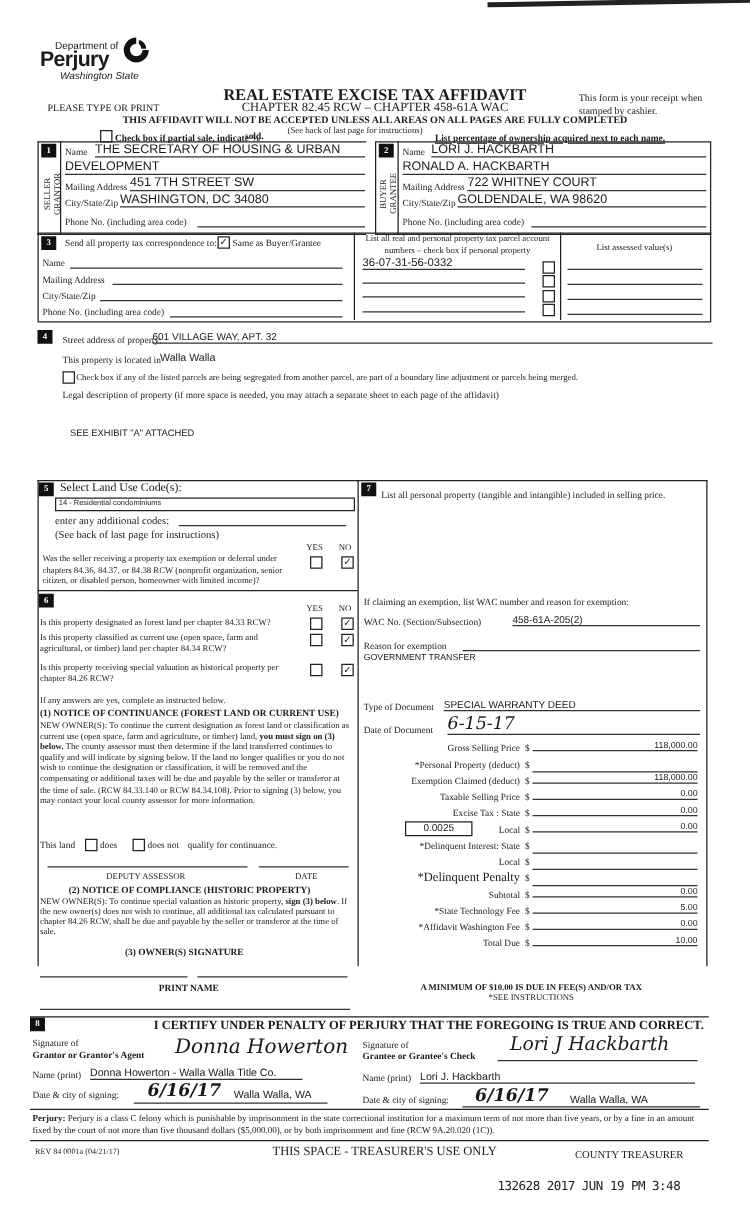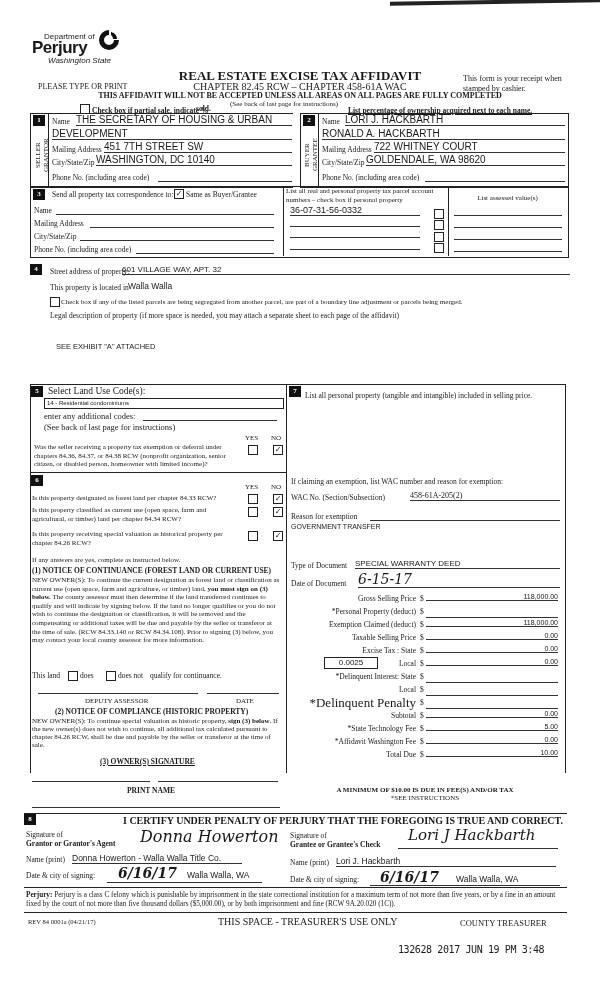--- a/index.html
+++ b/index.html
@@ -59,21 +59,21 @@
 <div class="abs box" style="left:30px;top:113px;width:262px;height:73px;border-right:none;"></div>
 <div class="abs num" style="left:33px;top:115px;">1</div>
 <div class="abs" style="left:48px;top:113px;width:0;height:74px;border-left:1px solid #222;"></div>
 <div class="abs vert" style="left:34px;top:130px;width:14px;height:50px;">SELLER GRANTOR</div>
 <div class="abs lbl" style="left:52px;top:117px;">Name</div>
 <div class="abs val uline" style="left:76px;top:114px;width:216px;">THE SECRETARY OF HOUSING &amp; URBAN</div>
 <div class="abs val uline" style="left:52px;top:128px;width:240px;">DEVELOPMENT</div>
 <div class="abs lbl" style="left:52px;top:145px;">Mailing Address</div>
 <div class="abs val uline" style="left:104px;top:141px;width:188px;">451 7TH STREET SW</div>
 <div class="abs lbl" style="left:52px;top:158px;">City/State/Zip</div>
-<div class="abs val uline" style="left:96px;top:154px;width:196px;">WASHINGTON, DC  10140</div>
+<div class="abs val uline" style="left:96px;top:154px;width:196px;">WASHINGTON, DC  34080</div>
 <div class="abs lbl" style="left:52px;top:173px;">Phone No. (including area code)</div>
 <div class="abs uline" style="left:158px;top:172px;width:134px;height:9px;"></div>
 
 <div class="abs box" style="left:300px;top:113px;width:267px;height:73px;"></div>
 <div class="abs num" style="left:303px;top:115px;">2</div>
 <div class="abs" style="left:318px;top:113px;width:0;height:74px;border-left:1px solid #222;"></div>
 <div class="abs vert" style="left:303px;top:130px;width:14px;height:50px;">BUYER GRANTEE</div>
 <div class="abs lbl" style="left:322px;top:117px;">Name</div>
 <div class="abs val uline" style="left:345px;top:114px;width:220px;">LORI J. HACKBARTH</div>
 <div class="abs val uline" style="left:322px;top:128px;width:243px;">RONALD A. HACKBARTH</div>
@@ -93,21 +93,21 @@
 <div class="abs uline" style="left:56px;top:206px;width:218px;height:8px;"></div>
 <div class="abs lbl" style="left:34px;top:219px;">Mailing Address</div>
 <div class="abs uline" style="left:90px;top:219px;width:184px;height:8px;"></div>
 <div class="abs lbl" style="left:34px;top:232px;">City/State/Zip</div>
 <div class="abs uline" style="left:80px;top:232px;width:194px;height:8px;"></div>
 <div class="abs lbl" style="left:34px;top:245px;">Phone No. (including area code)</div>
 <div class="abs uline" style="left:136px;top:245px;width:138px;height:8px;"></div>
 
 <div class="abs" style="left:283px;top:186px;height:70px;border-left:1px solid #222;"></div>
 <div class="abs" style="left:448px;top:186px;height:70px;border-left:1px solid #222;"></div>
-<div class="abs small" style="left:286px;top:187px;width:160px;">List all real and personal property tax parcel account numbers – check box if personal property</div>
+<div class="abs small" style="left:286px;top:187px;width:160px;text-align:center;">List all real and personal property tax parcel account numbers – check box if personal property</div>
 <div class="abs small" style="left:450px;top:194px;width:115px;text-align:center;">List assessed value(s)</div>
 <div class="abs val uline" style="left:290px;top:205px;width:130px;font-size:9px;">36-07-31-56-0332</div>
 <div class="abs cbx" style="left:434px;top:209px;"></div>
 <div class="abs uline" style="left:454px;top:214px;width:108px;height:1px;"></div>
 <div class="abs uline" style="left:290px;top:225px;width:130px;height:1px;"></div>
 <div class="abs cbx" style="left:434px;top:220px;"></div>
 <div class="abs uline" style="left:454px;top:226px;width:108px;height:1px;"></div>
 <div class="abs uline" style="left:290px;top:236px;width:130px;height:1px;"></div>
 <div class="abs cbx" style="left:434px;top:232px;"></div>
 <div class="abs uline" style="left:454px;top:238px;width:108px;height:1px;"></div>
@@ -161,31 +161,31 @@
 <div class="abs small" style="left:80px;top:672px;font-size:7.5px;">does</div>
 <div class="abs cbx" style="left:106px;top:671px;"></div>
 <div class="abs small" style="left:118px;top:672px;font-size:7.5px;">does not</div>
 <div class="abs small" style="left:150px;top:672px;font-size:7.5px;">qualify for continuance.</div>
 <div class="abs uline" style="left:38px;top:692px;width:160px;height:1px;"></div>
 <div class="abs uline" style="left:207px;top:692px;width:72px;height:1px;"></div>
 <div class="abs small" style="left:85px;top:697px;">DEPUTY ASSESSOR</div>
 <div class="abs small" style="left:236px;top:697px;">DATE</div>
 <div class="abs small" style="left:55px;top:708px;font-weight:bold;font-size:7.5px;">(2) NOTICE OF COMPLIANCE (HISTORIC PROPERTY)</div>
 <div class="abs small" style="left:32px;top:717px;width:250px;line-height:8px;"><span>NEW OWNER(S): To continue special valuation as historic property, </span><b>sign (3) below</b><span>. If the new owner(s) does not wish to continue, all additional tax calculated pursuant to chapter 84.26 RCW, shall be due and payable by the seller or transferor at the time of sale.</span></div>
-<div class="abs small" style="left:100px;top:758px;font-weight:bold;font-size:7.5px;text-decoration:underline;">(3)  OWNER(S) SIGNATURE</div>
+<div class="abs small" style="left:100px;top:758px;font-weight:bold;font-size:7.5px;">(3)  OWNER(S) SIGNATURE</div>
 <div class="abs uline" style="left:32px;top:780px;width:118px;height:1px;"></div>
 <div class="abs uline" style="left:158px;top:780px;width:120px;height:1px;"></div>
 <div class="abs small" style="left:127px;top:787px;font-weight:bold;font-size:7.5px;">PRINT NAME</div>
 <div class="abs uline" style="left:32px;top:806px;width:248px;height:1px;"></div>
 
 <div class="abs num" style="left:289px;top:386px;">7</div>
 <div class="abs small" style="left:305px;top:391px;width:255px;font-size:7.5px;line-height:10px;">List all  personal property (tangible and intangible) included in selling price.</div>
 <div class="abs small" style="left:291px;top:478px;font-size:7.5px;">If claiming an exemption, list WAC number and reason for exemption:</div>
 <div class="abs small" style="left:291px;top:494px;font-size:7.5px;">WAC No. (Section/Subsection)</div>
-<div class="abs val uline" style="left:410px;top:491px;width:150px;font-size:8px;font-family:Liberation Serif, serif;">458-61A-205(2)</div>
+<div class="abs val uline" style="left:410px;top:491px;width:150px;font-size:8px;">458-61A-205(2)</div>
 <div class="abs small" style="left:291px;top:513px;font-size:7.5px;">Reason for exemption</div>
 <div class="abs uline" style="left:370px;top:519px;width:190px;height:1px;"></div>
 <div class="abs val" style="left:291px;top:523px;font-size:7px;">GOVERNMENT TRANSFER</div>
 <div class="abs small" style="left:291px;top:562px;font-size:7.5px;">Type of Document</div>
 <div class="abs val uline" style="left:355px;top:559px;width:205px;font-size:8px;">SPECIAL WARRANTY DEED</div>
 <div class="abs small" style="left:291px;top:580px;font-size:7.5px;">Date of Document</div>
 <div class="abs hand uline" style="left:358px;top:571px;width:202px;height:16px;">6-15-17</div>
 
 <div class="abs" style="left:290px;top:595px;width:270px;">
   <div style="position:relative;height:168px;">
@@ -215,21 +215,21 @@
     <div class="abs val uline right" style="left:136px;top:63px;width:132px;font-size:7px;">0.00</div>
 
     <div class="abs small right" style="left:0;top:78px;width:126px;font-size:7.5px;">*Delinquent Interest: State</div>
     <div class="abs small" style="left:130px;top:78px;font-size:7.5px;">$</div>
     <div class="abs uline" style="left:136px;top:86px;width:132px;height:1px;"></div>
 
     <div class="abs small right" style="left:0;top:91px;width:126px;font-size:7.5px;">Local</div>
     <div class="abs small" style="left:130px;top:91px;font-size:7.5px;">$</div>
     <div class="abs uline" style="left:136px;top:99px;width:132px;height:1px;"></div>
 
-    <div class="abs small right" style="left:0;top:104px;width:126px;font-size:13px;">*Delinquent Penalty</div>
+    <div class="abs small right" style="left:0;top:104px;width:126px;font-size:10px;">*Delinquent Penalty</div>
     <div class="abs small" style="left:130px;top:104px;font-size:7.5px;">$</div>
     <div class="abs uline" style="left:136px;top:112px;width:132px;height:1px;"></div>
 
     <div class="abs small right" style="left:0;top:117px;width:126px;font-size:7.5px;">Subtotal</div>
     <div class="abs small" style="left:130px;top:117px;font-size:7.5px;">$</div>
     <div class="abs val uline right" style="left:136px;top:115px;width:132px;font-size:7px;">0.00</div>
 
     <div class="abs small right" style="left:0;top:130px;width:126px;font-size:7.5px;">*State Technology Fee</div>
     <div class="abs small" style="left:130px;top:130px;font-size:7.5px;">$</div>
     <div class="abs val uline right" style="left:136px;top:128px;width:132px;font-size:7px;">5.00</div>

